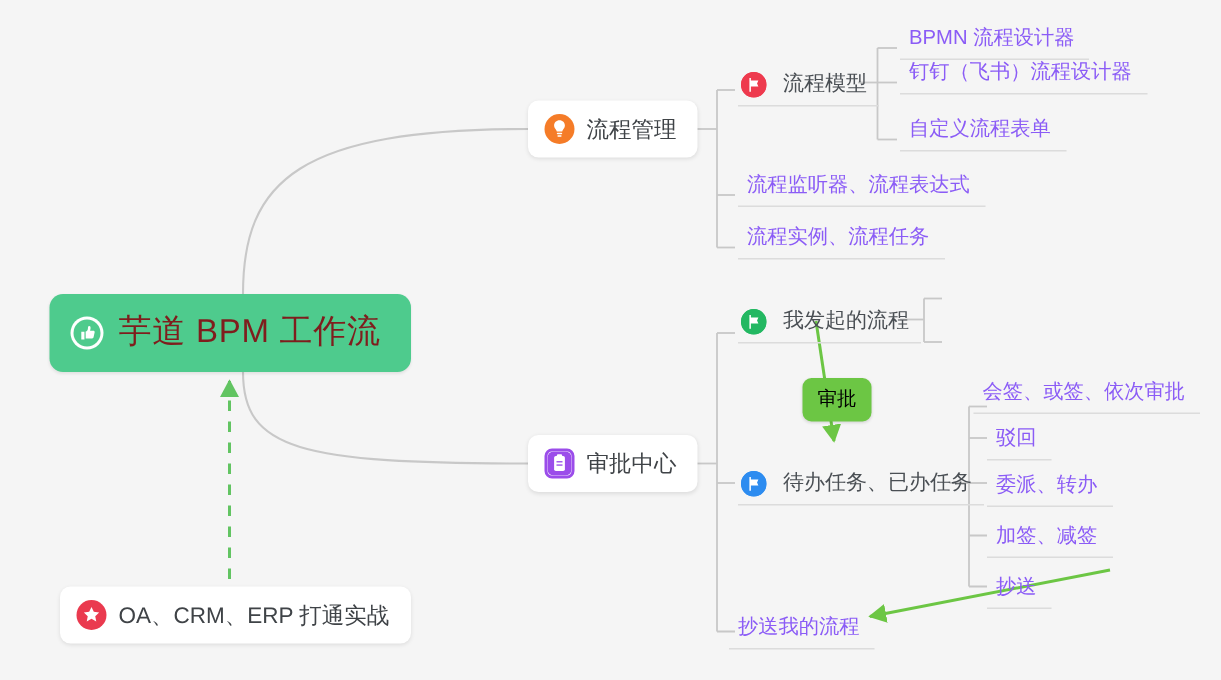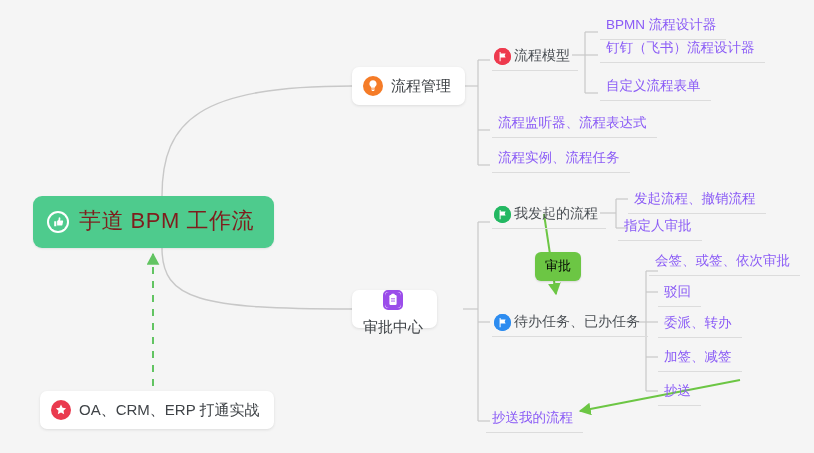--- a/index.html
+++ b/index.html
@@ -34,26 +34,26 @@
   .card{
     background:#ffffff;
     border-radius:7px;
     height:38px;
     padding:0 14px 0 11px;
     display:flex;align-items:center;gap:8px;
     font-size:15px;color:#3f4347;
     box-shadow:0 1px 3px rgba(0,0,0,.10);
   }
   .card.proc{left:352px;top:67px;}
-  .card.approve{left:352px;top:290px;flex-direction:column;}
+  .card.approve{left:352px;top:290px;}
   .card.oa{left:40px;top:391px;}
 
   
   .sub{
-    display:flex;align-items:center;gap:3px;
+    display:flex;align-items:center;gap:11px;
     font-size:14px;color:#4a4f54;
     padding:3px 8px 5px 2px;
     border-bottom:1px solid #dcdcdc;
   }
 
   
   .leaf{
     font-size:13.5px;color:#8b5cf6;
     padding:3px 10px 5px 6px;
     border-bottom:1px solid #dcdcdc;
@@ -235,26 +235,20 @@
         <path d="M5.6,4.0 v9.2 h1.0 v-3.6 h5.0 l-0.9,-2.0 l0.9,-2.0 h-5.0 v-1.6 z" fill="#ffffff"></path>
       </svg>
     </span>
     <span>待办任务、已办任务</span>
   </div>
 
   <div class="node leaf" style="left:486px;top:406px;">
     <span>抄送我的流程</span>
   </div>
 
-  <div class="node leaf" style="left:628px;top:187px;">
-    <span>发起流程、撤销流程</span>
-  </div>
-  <div class="node leaf" style="left:618px;top:214px;">
-    <span>指定人审批</span>
-  </div>
 
   <div class="node leaf" style="left:649px;top:249px;">
     <span>会签、或签、依次审批</span>
   </div>
   <div class="node leaf" style="left:658px;top:280px;">
     <span>驳回</span>
   </div>
   <div class="node leaf" style="left:658px;top:311px;">
     <span>委派、转办</span>
   </div>

